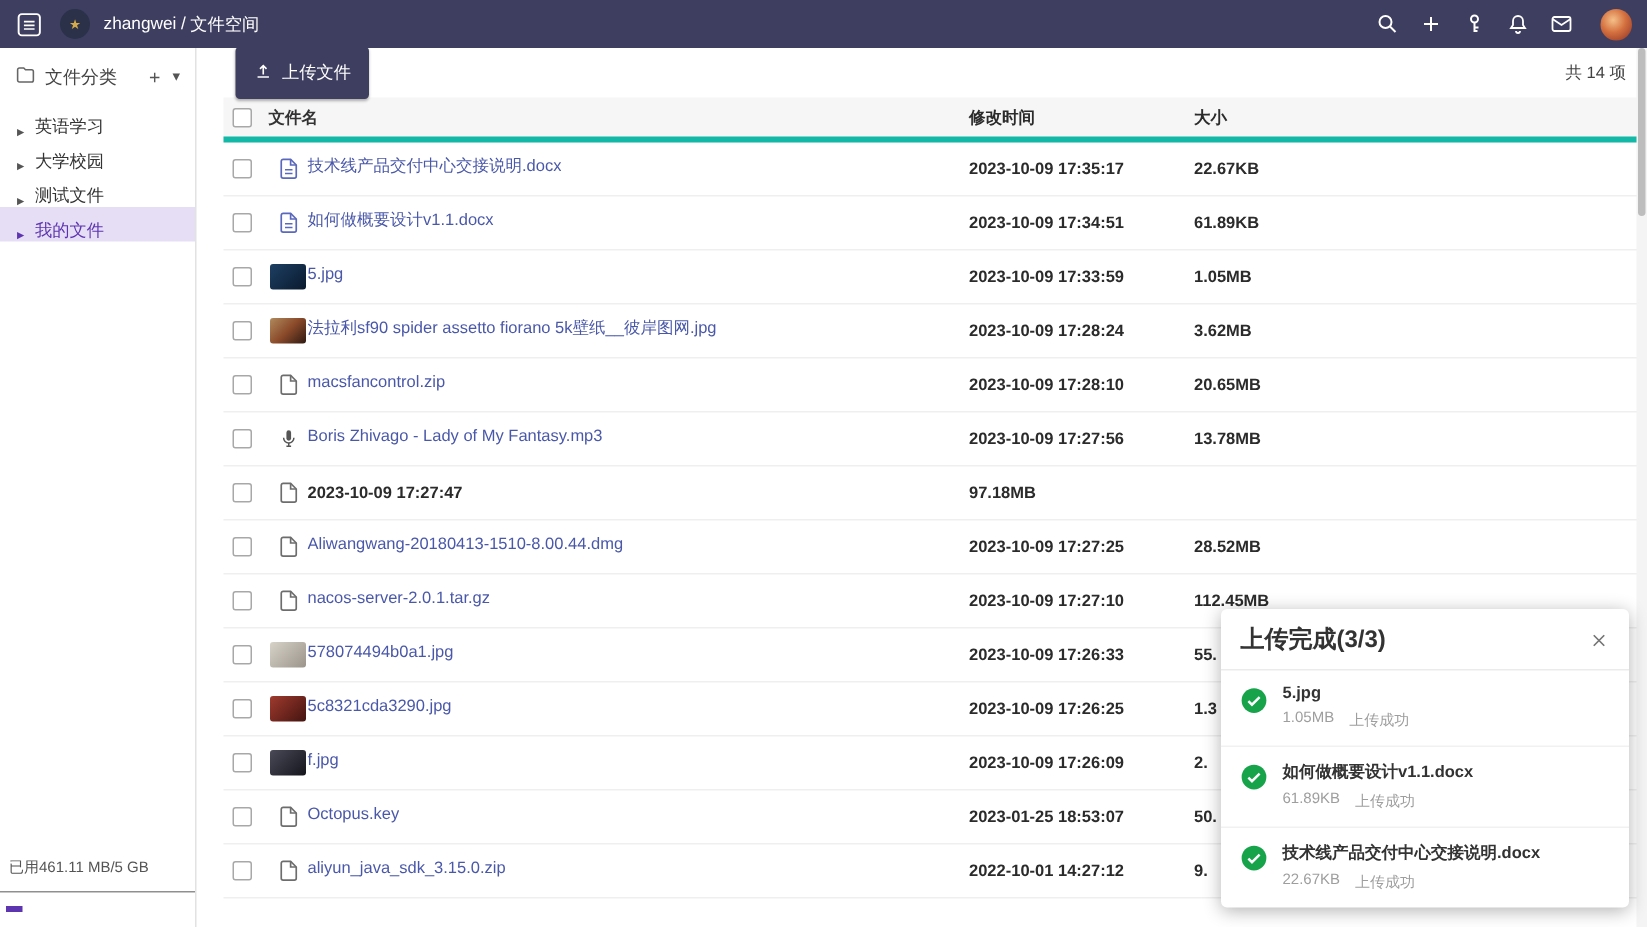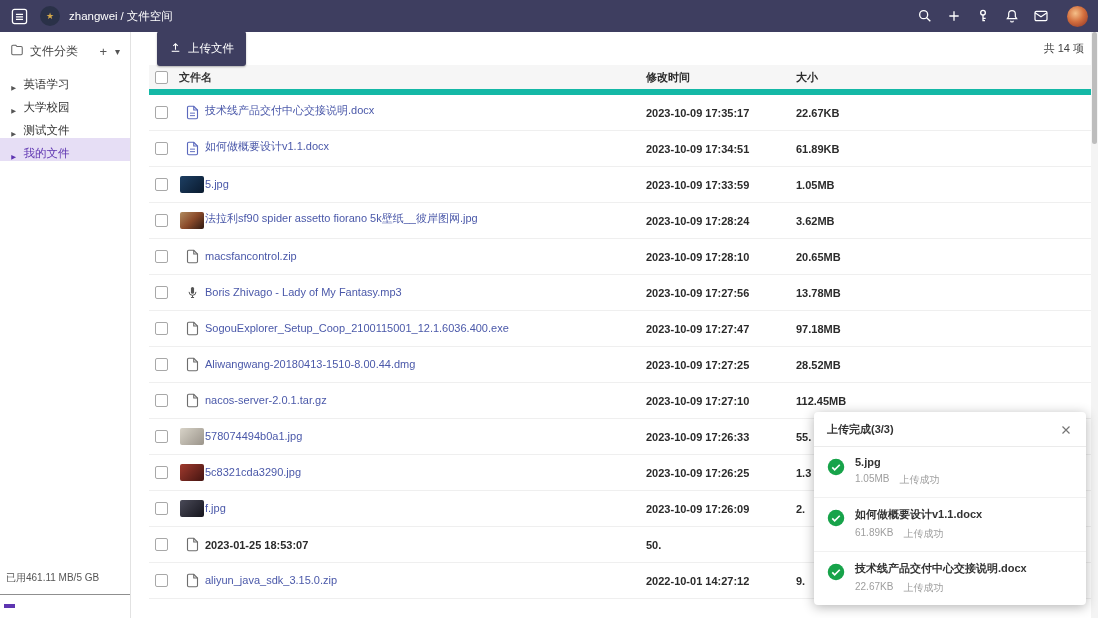--- a/index.html
+++ b/index.html
@@ -47,40 +47,40 @@
   .main { position:absolute; top:32px; left:149px; right:0; bottom:0; background:#fff; }
   .toolbar { height:33px; display:flex; align-items:center; padding:0 14px 0 8px; }
   .upload-btn { display:flex; align-items:center; gap:6px; background:var(--topbar,#3e3e60);
     color:#fff; border:none; border-radius:3px; font-size:11.5px; height:35px;
     padding:0 12px; cursor:pointer; box-shadow:0 1px 2px rgba(0,0,0,.3);
     font-family:Liberation Serif, serif; }
   .count { margin-left:auto; font-size:11px; color:#424242; }
 
   .thead, .trow { display:grid; grid-template-columns:30px 26px 441px 150px 1fr;
     align-items:center; }
-  .thead { height:30px; background:#f6f6f6; border-bottom:6px solid #14b8a6;
+  .thead { height:30px; background:#f6f6f6; border-bottom:4px solid #14b8a6;
     font-size:11px; font-weight:bold; color:#333; }
   .h-name { grid-column:2/4; }
   .trow { height:36px; border-bottom:1px solid #efefef; }
   .cell-cb { padding-left:6px; display:flex; align-items:center; }
   .cb { width:13px; height:13px; border:1.5px solid #a8a8a8; border-radius:2px;
     display:inline-block; cursor:pointer; background:#fff; }
   .cell-icon { display:flex; justify-content:center; align-items:center; }
   .ficon { display:inline-flex; align-items:center; justify-content:center; }
   .ficon.thumb { width:24px; height:17px; border-radius:2px; }
   .fname { font-size:11px; color:var(--link,#4a58a9); text-decoration:none;
     cursor:pointer; white-space:nowrap; overflow:hidden; display:inline-block;
     max-width:435px; }
   .cell-time, .cell-size { font-size:11px; font-weight:bold; color:#2b2b2b; }
 
   
   .toast { position:absolute; width:272px; right:12px; bottom:13px; background:#fff;
     border-radius:4px; box-shadow:0 2px 12px rgba(0,0,0,.3); z-index:60; overflow:hidden; }
   .toast-header { display:flex; justify-content:space-between; align-items:center;
-    padding:10px 13px 9px; font-size:11px; font-weight:bold; color:#333;
+    padding:10px 13px 9px; font-size:16px; font-weight:bold; color:#333;
     border-bottom:1px solid #ebebeb; }
   .toast-close { cursor:pointer; display:inline-flex; }
   .toast-item { display:flex; gap:10px; padding:9px 13px 10px; align-items:flex-start;
     border-bottom:1px solid #f1f1f1; }
   .toast-item:last-child { border-bottom:none; }
   .check { display:inline-flex; margin-top:2px; }
   .ti-name { font-size:11px; font-weight:bold; color:#333; display:block; }
   .ti-detail { font-size:10px; color:#9e9e9e; margin-top:5px; display:flex; gap:10px; }
 
   
@@ -298,21 +298,20 @@
           <span class="cb"></span>
         </span>
     <span class="cell-icon">
           <span class="ficon">
             <svg width="15" height="15" viewBox="0 0 24 24">
               <path d="M14 2H6c-1.1 0-2 .9-2 2v16c0 1.1.9 2 2 2h12c1.1 0 2-.9 2-2V8l-6-6z" fill="none" stroke="#6d6d6d" stroke-width="1.8"></path>
               <path d="M14 2v6h6" fill="none" stroke="#6d6d6d" stroke-width="1.8"></path>
             </svg>
           </span>
         </span>
-    <span class="cell-name"><a class="fname">SogouExplorer_Setup_Coop_2100115001_12.1.6036.400.exe</a></span>
     <span class="cell-time">2023-10-09 17:27:47</span>
     <span class="cell-size">97.18MB</span>
   </div>
       <div class="trow">
     <span class="cell-cb">
           <span class="cb"></span>
         </span>
     <span class="cell-icon">
           <span class="ficon">
             <svg width="15" height="15" viewBox="0 0 24 24">
@@ -379,20 +378,21 @@
           <span class="cb"></span>
         </span>
     <span class="cell-icon">
           <span class="ficon">
             <svg width="15" height="15" viewBox="0 0 24 24">
               <path d="M14 2H6c-1.1 0-2 .9-2 2v16c0 1.1.9 2 2 2h12c1.1 0 2-.9 2-2V8l-6-6z" fill="none" stroke="#6d6d6d" stroke-width="1.8"></path>
               <path d="M14 2v6h6" fill="none" stroke="#6d6d6d" stroke-width="1.8"></path>
             </svg>
           </span>
         </span>
+    <span class="cell-name"><a class="fname">Octopus.key</a></span>
     <span class="cell-time">2023-01-25 18:53:07</span>
     <span class="cell-size">50.</span>
   </div>
       <div class="trow">
     <span class="cell-cb">
           <span class="cb"></span>
         </span>
     <span class="cell-icon">
           <span class="ficon">
             <svg width="15" height="15" viewBox="0 0 24 24">

